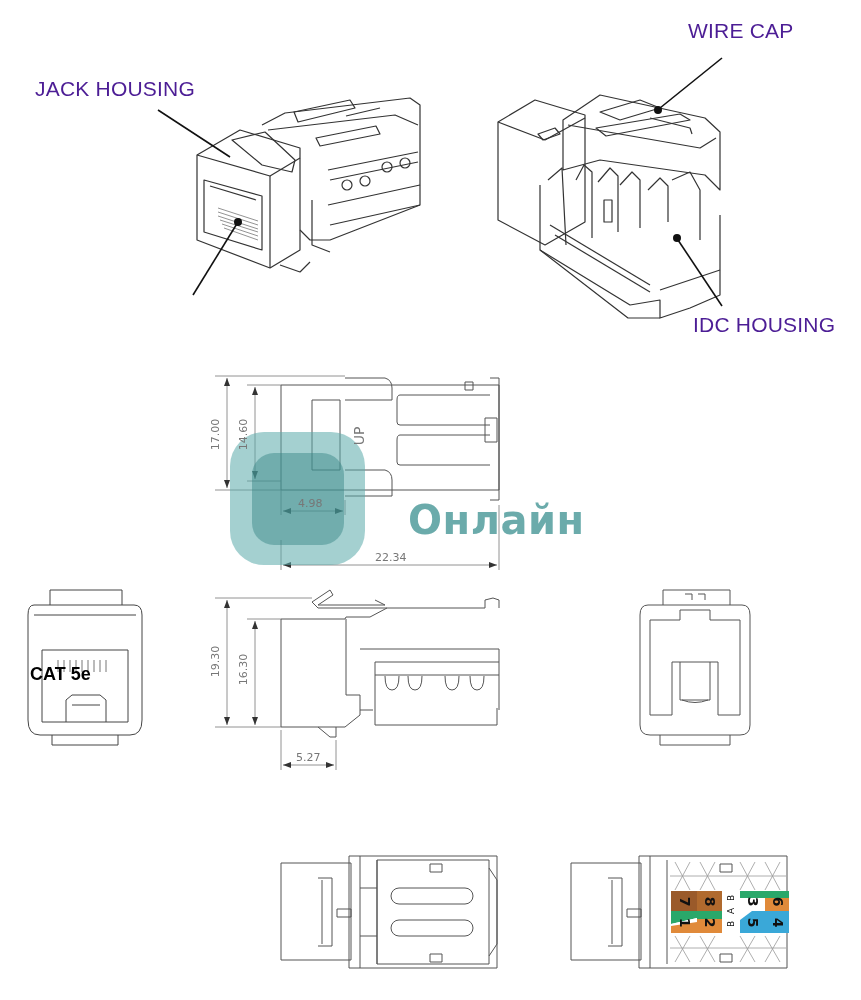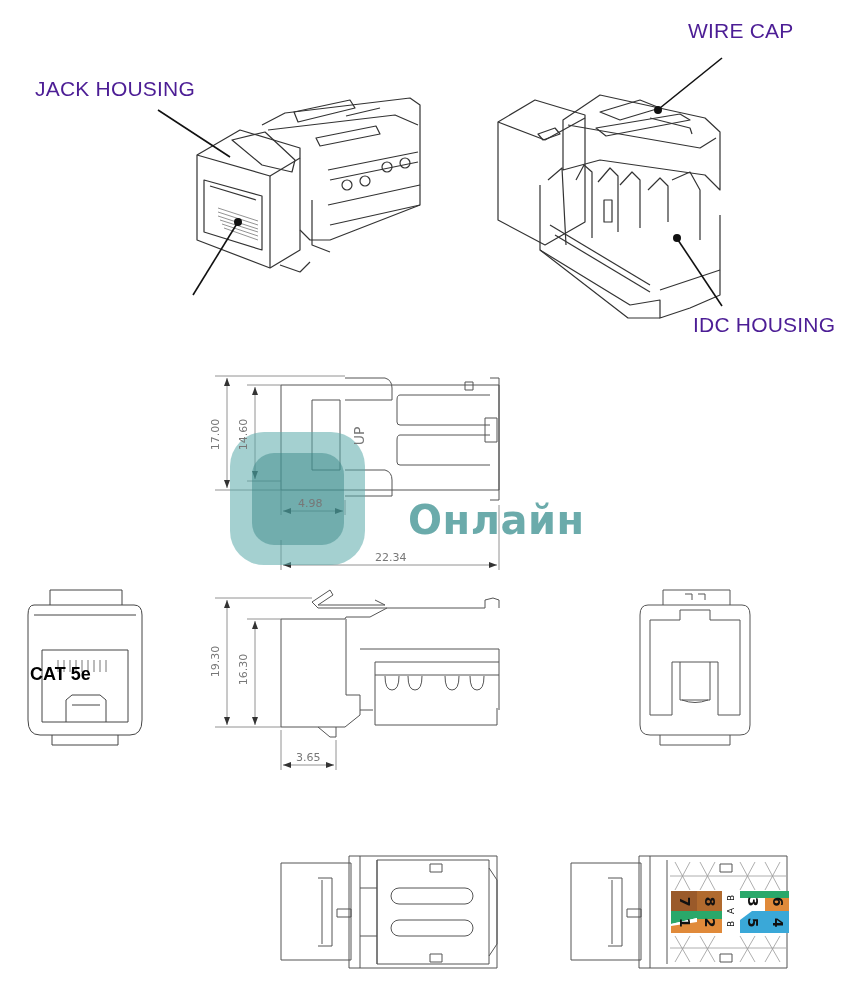--- a/index.html
+++ b/index.html
@@ -254,21 +254,21 @@
   <div class="label" style="left:693px;top:313px;">IDC HOUSING</div>
 
   <div class="up" style="left:350px;top:428px;">UP</div>
   <div class="dim v" style="left:200px;top:428px;">17.00</div>
   <div class="dim v" style="left:228px;top:428px;">14.60</div>
   <div class="dim" style="left:298px;top:497px;">4.98</div>
   <div class="dim" style="left:375px;top:551px;">22.34</div>
 
   <div class="dim v" style="left:200px;top:655px;">19.30</div>
   <div class="dim v" style="left:228px;top:663px;">16.30</div>
-  <div class="dim" style="left:296px;top:751px;">3.65</div>
+  <div class="dim" style="left:296px;top:751px;">5.27</div>
 
   <div class="cat5e" style="left:30px;top:624px;margin-top:40px;">CAT 5e</div>
 
   <div class="pin" style="left:674px;top:892px;">7</div>
   <div class="pin" style="left:674px;top:913px;">1</div>
   <div class="pin" style="left:699px;top:892px;">8</div>
   <div class="pin" style="left:699px;top:913px;">2</div>
   <div class="pin" style="left:742px;top:892px;">3</div>
   <div class="pin" style="left:742px;top:913px;">5</div>
   <div class="pin" style="left:767px;top:892px;">6</div>

